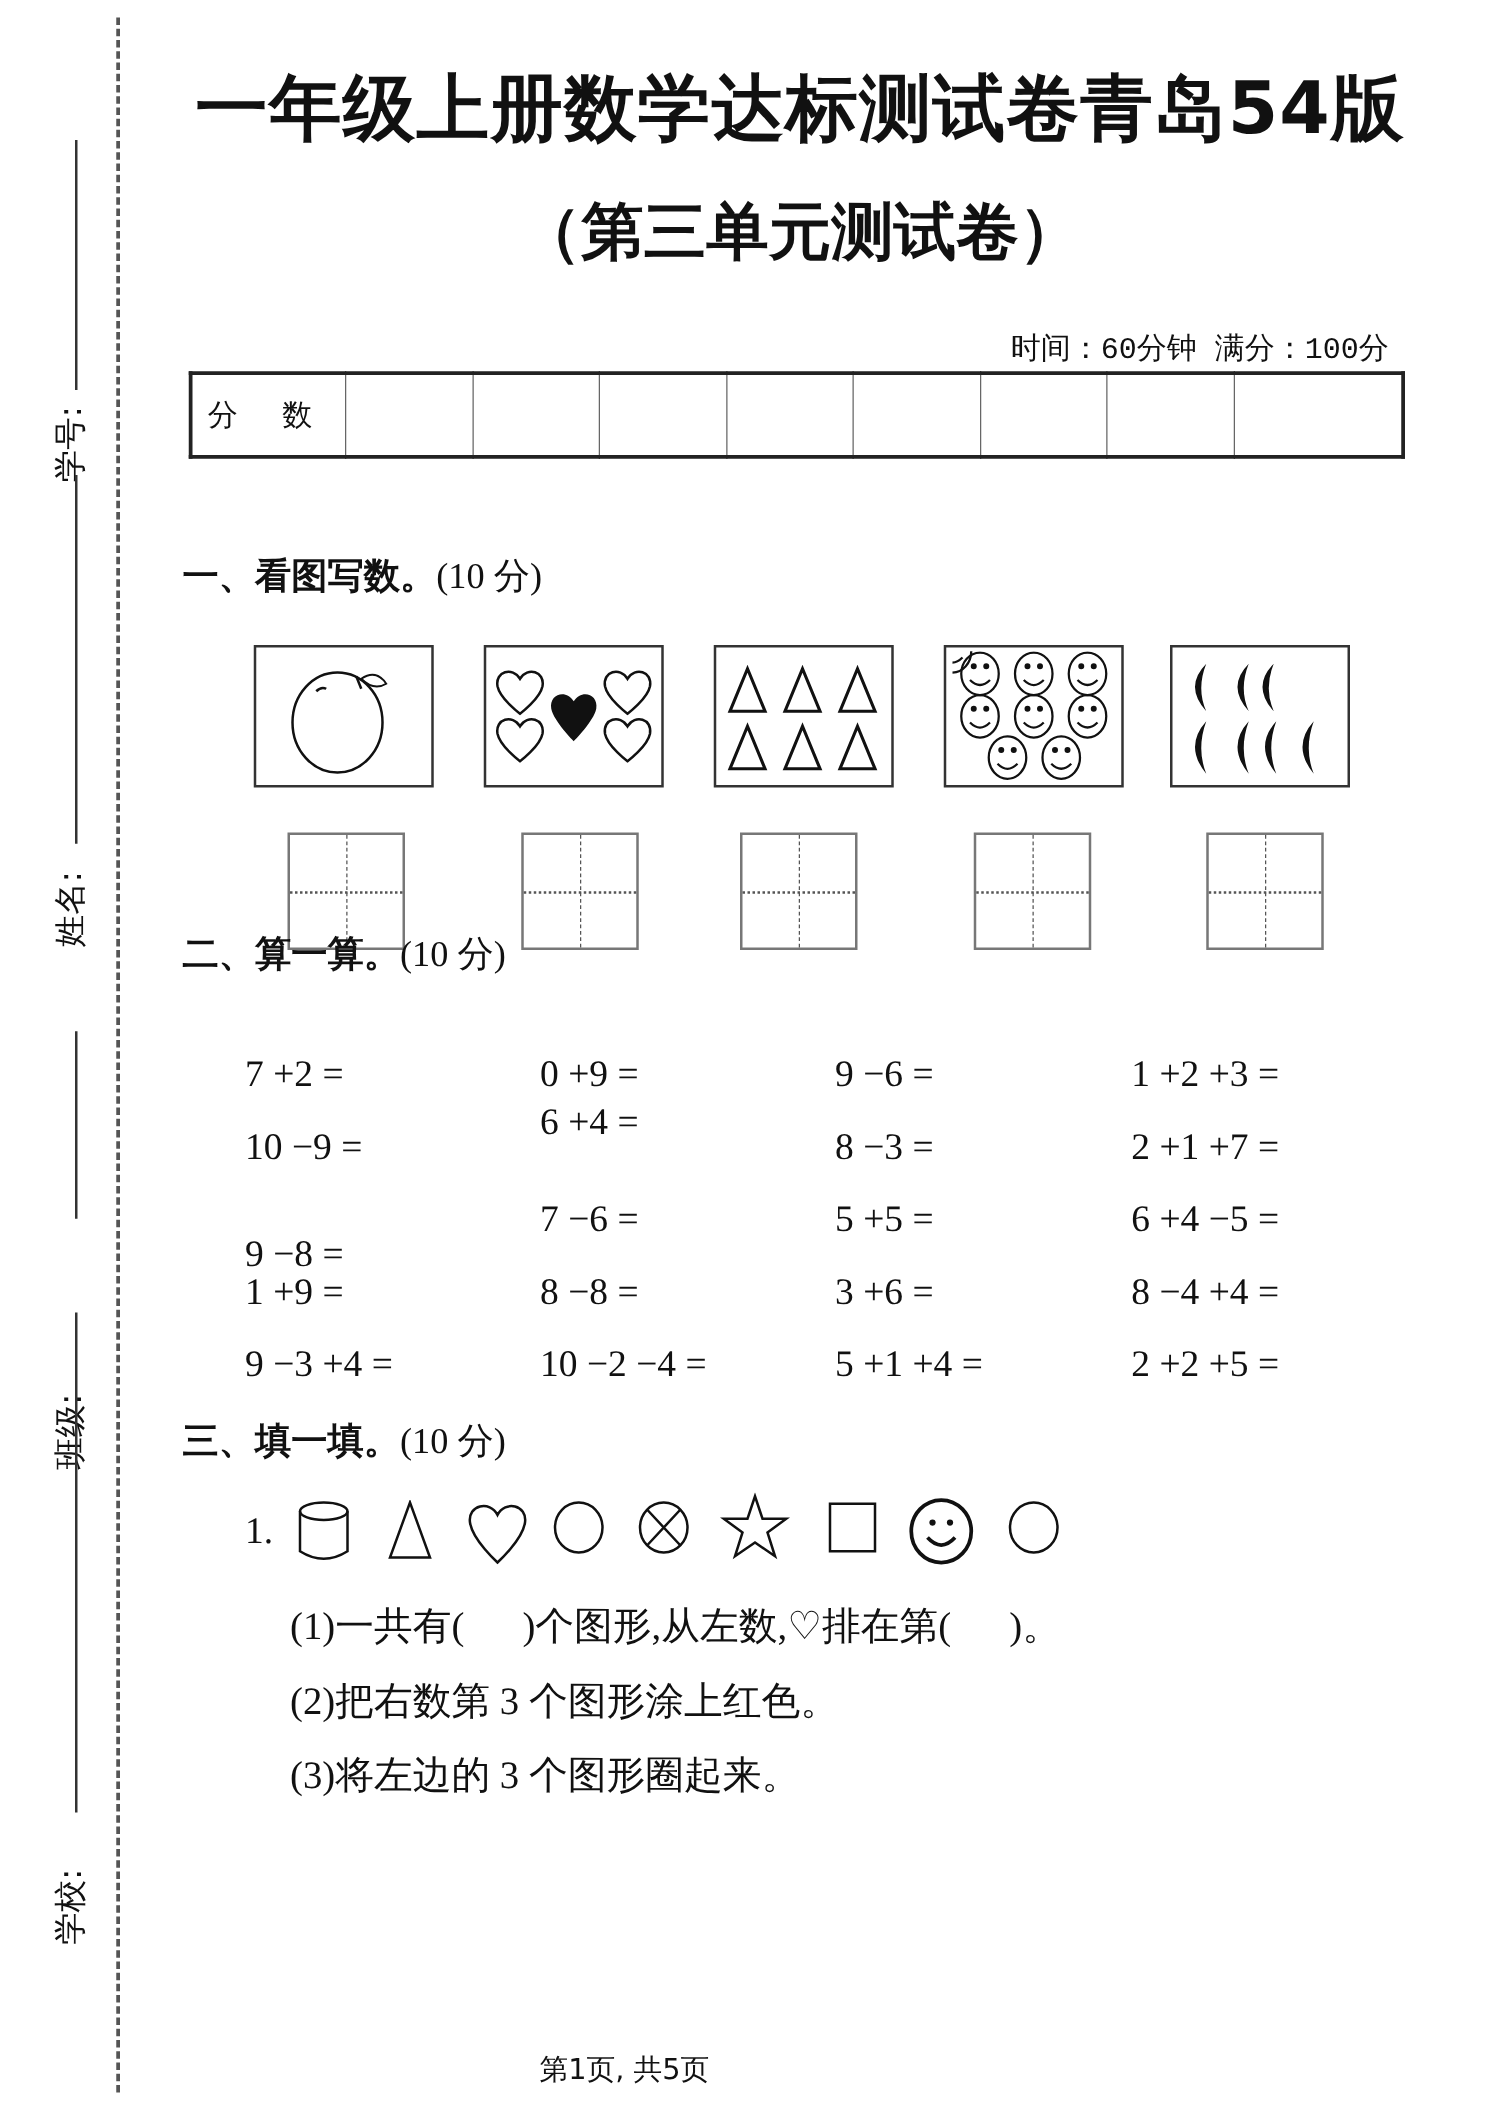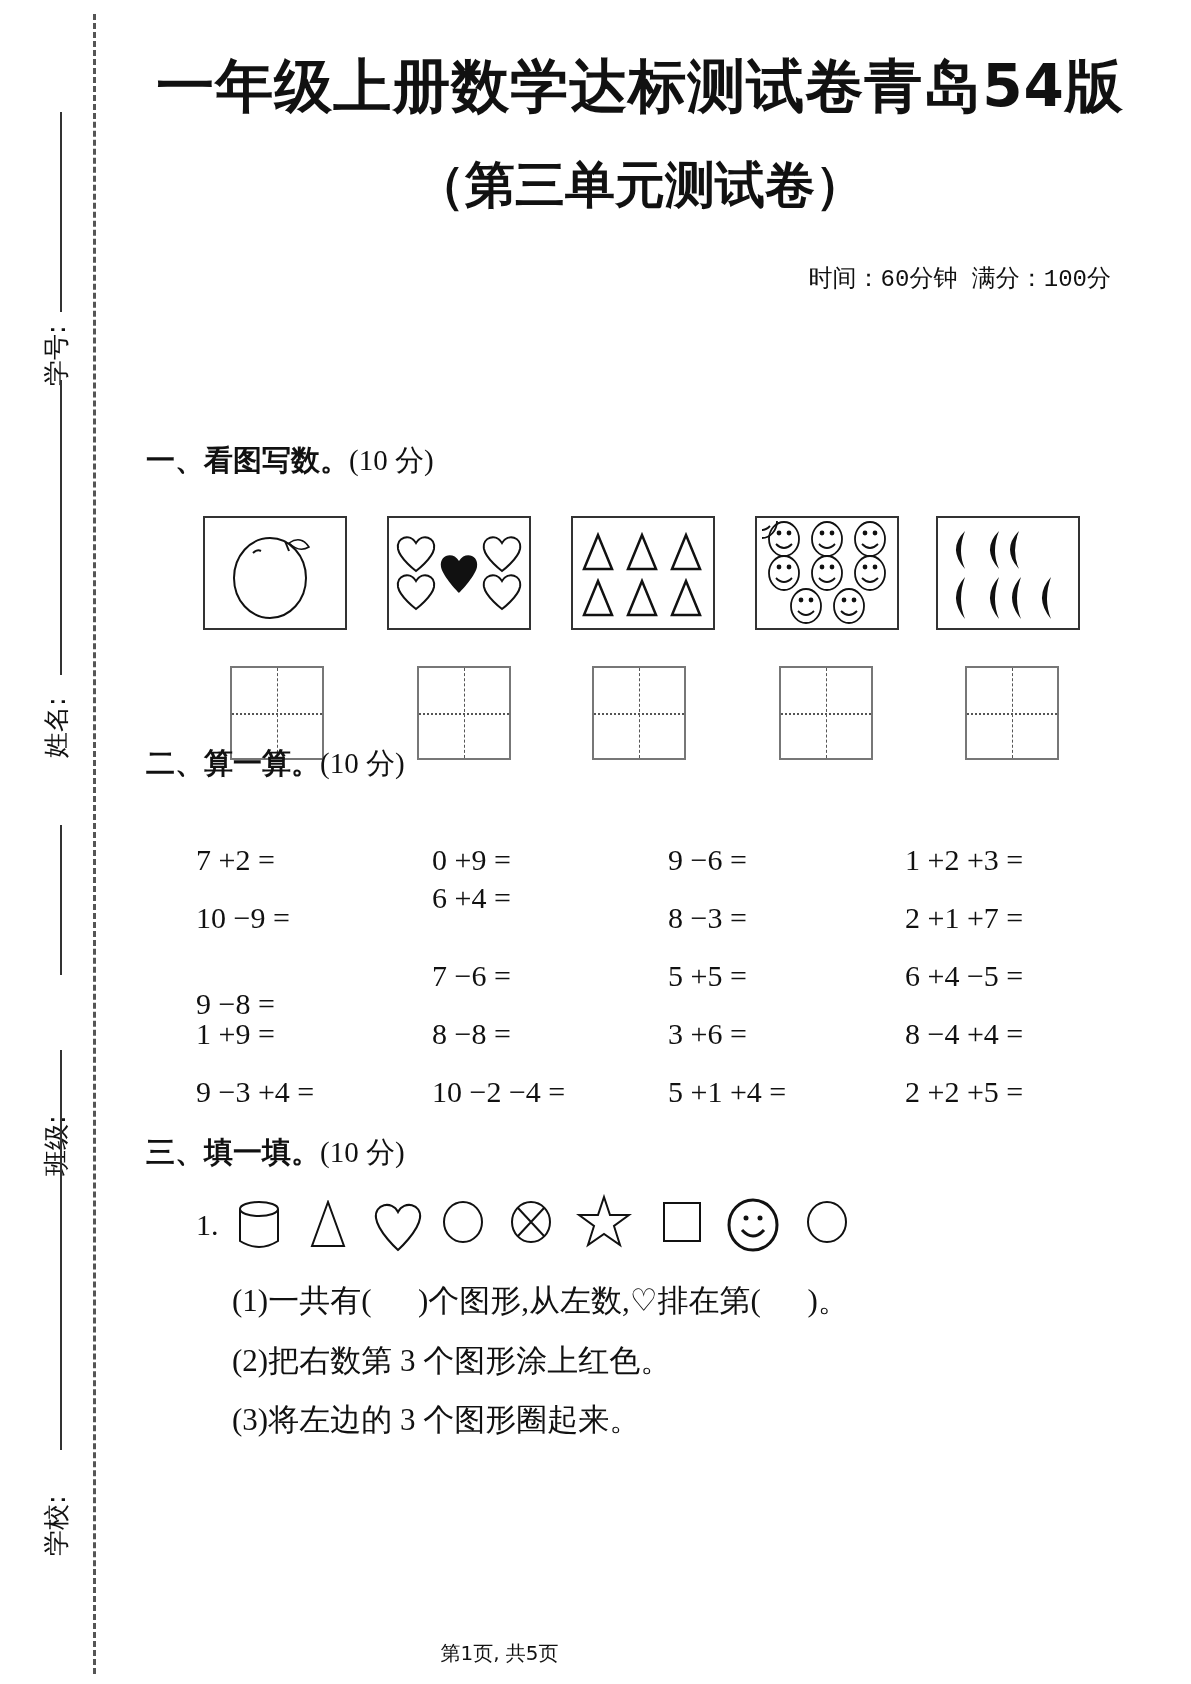--- a/index.html
+++ b/index.html
@@ -27,21 +27,21 @@
   .write-box .h { position:absolute; top:50%; left:0; right:0; border-top:2px dotted #555; }
 
   .calc { position:absolute; font-size:30px; font-family:"Liberation Serif", serif; white-space:nowrap; }
 
   .shape-row { position:absolute; left:196px; top:1200px; height:60px; }
   .shape-num { position:absolute; left:0; top:8px; font-size:30px; font-family:"Liberation Serif", serif; }
   .shape { position:absolute; top:0; }
 
   .q { position:absolute; left:232px; font-size:31px; font-family:"Liberation Serif","DejaVu Serif", serif; white-space:pre; }
 
-  .footer { position:absolute; left:0; width:999px; top:1640px; text-align:center; font-size:20px; font-family:"DejaVu Sans", sans-serif; }
+  .footer { position:absolute; left:0; width:999px; top:1640px; text-align:center; font-size:23px; font-family:"DejaVu Sans", sans-serif; }
 </style>
 </head>
 <body>
 
 <div class="cut-line"></div>
 
 <div class="bind-line" style="top:112px;height:200px;"></div>
 <div class="bind-label" style="top:338px;">学号:</div>
 
 <div class="bind-line" style="top:380px;height:295px;"></div>
@@ -52,20 +52,31 @@
 
 <div class="bind-line" style="top:1050px;height:400px;"></div>
 <div class="bind-label" style="top:1508px;">学校:</div>
 
 <div class="title">一年级上册数学达标测试卷青岛54版</div>
 <div class="subtitle">（第三单元测试卷）</div>
 <div class="meta">时间：60分钟  满分：100分</div>
 
 <table class="score">
   <tbody>
+  <tr>
+    <td class="first">分 数</td>
+    <td></td>
+    <td></td>
+    <td></td>
+    <td></td>
+    <td></td>
+    <td></td>
+    <td></td>
+    <td></td>
+  </tr>
 </tbody>
   </table>
 
 <div class="sec-head" style="top:441px;">
   <span>一、看图写数。</span><span class="pts">(10 分)</span>
 </div>
 
 <div class="pic-box" style="left:203px;">
   <svg width="100" height="100" viewBox="0 0 100 100">
     <ellipse cx="45" cy="55" rx="36" ry="40" fill="none" stroke="#111" stroke-width="2"></ellipse>

